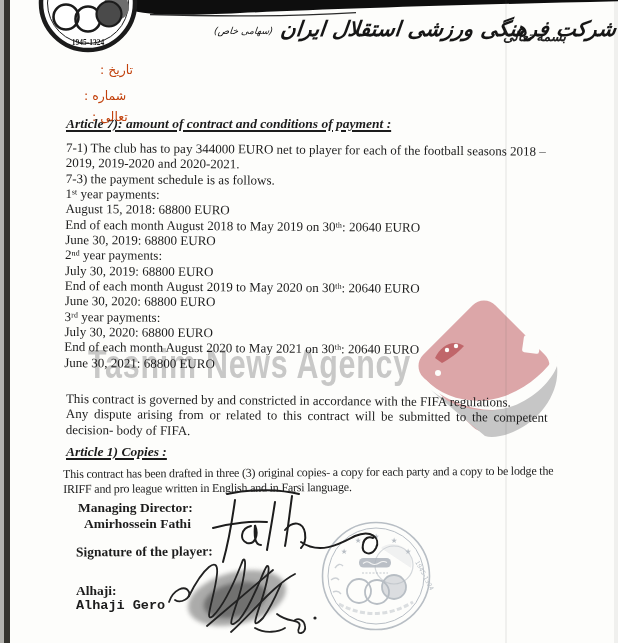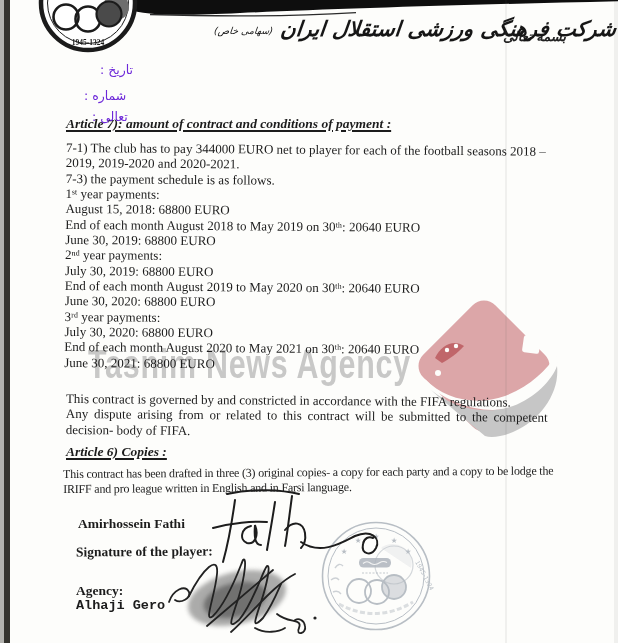--- a/index.html
+++ b/index.html
@@ -11,21 +11,21 @@
   .edge-left-dark{left:4px;top:0;width:6px;height:643px;background:#35342f;z-index:6;}
   .edge-right{right:0;top:0;width:4px;height:643px;background:rgba(0,0,0,0.05);z-index:6;}
   .fold-line{left:505px;top:0;width:2px;height:643px;background:rgba(90,90,90,0.08);z-index:5;}
   
   .bismillah{left:503px;top:8px;font-size:13px;font-style:italic;font-weight:bold;
              direction:rtl;color:#222;z-index:3;font-family:"DejaVu Sans",sans-serif;margin-top:21px;}
   .company-title{left:286px;top:17px;width:330px;direction:rtl;text-align:right;
                  font-size:21px;font-weight:bold;font-style:italic;color:#161616;
                  transform:skewX(-6deg);z-index:3;font-family:"DejaVu Sans",sans-serif;white-space:nowrap;}
   .company-note{font-size:9.5px;font-weight:normal;vertical-align:2px;}
-  .pfield{direction:rtl;font-size:12.5px;color:#6d28d9;z-index:3;font-family:"DejaVu Sans",sans-serif;}
+  .pfield{direction:rtl;font-size:12.5px;color:#c2410c;z-index:3;font-family:"DejaVu Sans",sans-serif;}
   .pf-date{left:100px;top:62px;}
   .pf-num{left:84px;top:88px;}
   .pf-att{left:92px;top:109px;}
   
   .watermark{left:88px;top:342px;font-family:"Liberation Sans","DejaVu Sans",sans-serif;
              font-weight:bold;font-size:40px;letter-spacing:1px;color:#b4b4b4;opacity:0.72;
              transform:scaleX(0.76);transform-origin:left top;z-index:1;white-space:nowrap;}
   
   .content{z-index:2;}
   .h-art{font-size:13.5px;font-weight:bold;white-space:nowrap;}
@@ -35,21 +35,21 @@
             transform:rotate(0.45deg);transform-origin:left top;}
   .a8-head{left:66px;top:375px;}
   .a8-body{left:66px;top:391px;font-size:13px;line-height:15.4px;white-space:nowrap;
            transform:rotate(0.45deg);transform-origin:left top;}
   .ws{word-spacing:2.5px;}
   .a9-head{left:66px;top:444px;}
   .a9-body{left:63px;top:467px;font-size:12px;letter-spacing:-0.2px;line-height:14.8px;
            white-space:nowrap;transform:rotate(-0.4deg);transform-origin:left top;}
   .sig-label{font-size:13.5px;font-weight:bold;white-space:nowrap;}
   .md-label{left:78px;top:500px;}
-  .md-name{left:78px;top:516px;}
+  .md-name{left:84px;top:516px;}
   .sp-label{left:76px;top:544px;transform:rotate(-0.4deg);}
   .pl-label{left:76px;top:583px;}
   .pl-name{left:76px;top:598px;font-family:Liberation Mono, monospace;}
   svg{display:block;}
   .z1{z-index:1;} .z2{z-index:2;} .z3{z-index:3;}
 </style>
 </head>
 <body>
 
 <div class="page">
@@ -121,29 +121,30 @@
     <div>End of each month August 2020 to May 2021 on 30ᵗʰ: 20640 EURO</div>
     <div>June 30, 2021: 68800 EURO</div>
   </div>
 
   <div class="abs content a8-body">
     <div>This contract is governed by and constricted in accordance with the FIFA regulations.</div>
     <div class="ws">Any dispute arising from or related to this contract will be submitted to the competent</div>
     <div>decision- body of FIFA.</div>
   </div>
 
-  <div class="abs content h-art uline a9-head">Article 6) Copies :</div>
+  <div class="abs content h-art uline a9-head">Article 1) Copies :</div>
   <div class="abs content a9-body">
     <div>This contract has been drafted in three (3) original copies- a copy for each party and a copy to be lodge the</div>
     <div>IRIFF and pro league written in English and in Farsi language.</div>
   </div>
 
+  <div class="abs content sig-label md-label">Managing Director:</div>
   <div class="abs content sig-label md-name">Amirhossein Fathi</div>
   <div class="abs content sig-label sp-label">Signature of the player:</div>
-  <div class="abs content sig-label pl-label">Agency:</div>
+  <div class="abs content sig-label pl-label">Alhaji:</div>
   <div class="abs content sig-label pl-name">Alhaji Gero</div>
 
   <div class="abs z2" style="left:315px;top:520px;opacity:0.62;">
     <svg width="124" height="118" viewBox="0 0 124 118" aria-label="Esteghlal club round stamp">
       <g stroke="#8e98a4" fill="none">
         <circle cx="61" cy="56" r="53.5" stroke-width="1.6"></circle>
         <circle cx="61" cy="56" r="48" stroke-width="1"></circle>
         <circle cx="79" cy="45" r="19" stroke-width="1.2" opacity="0.6"></circle>
         <path d="M66,28 A19,19 0 0 1 96,48" stroke="none" fill="rgba(136,146,158,0.18)"></path>
         <circle cx="44" cy="71" r="12" stroke-width="1.8"></circle>

